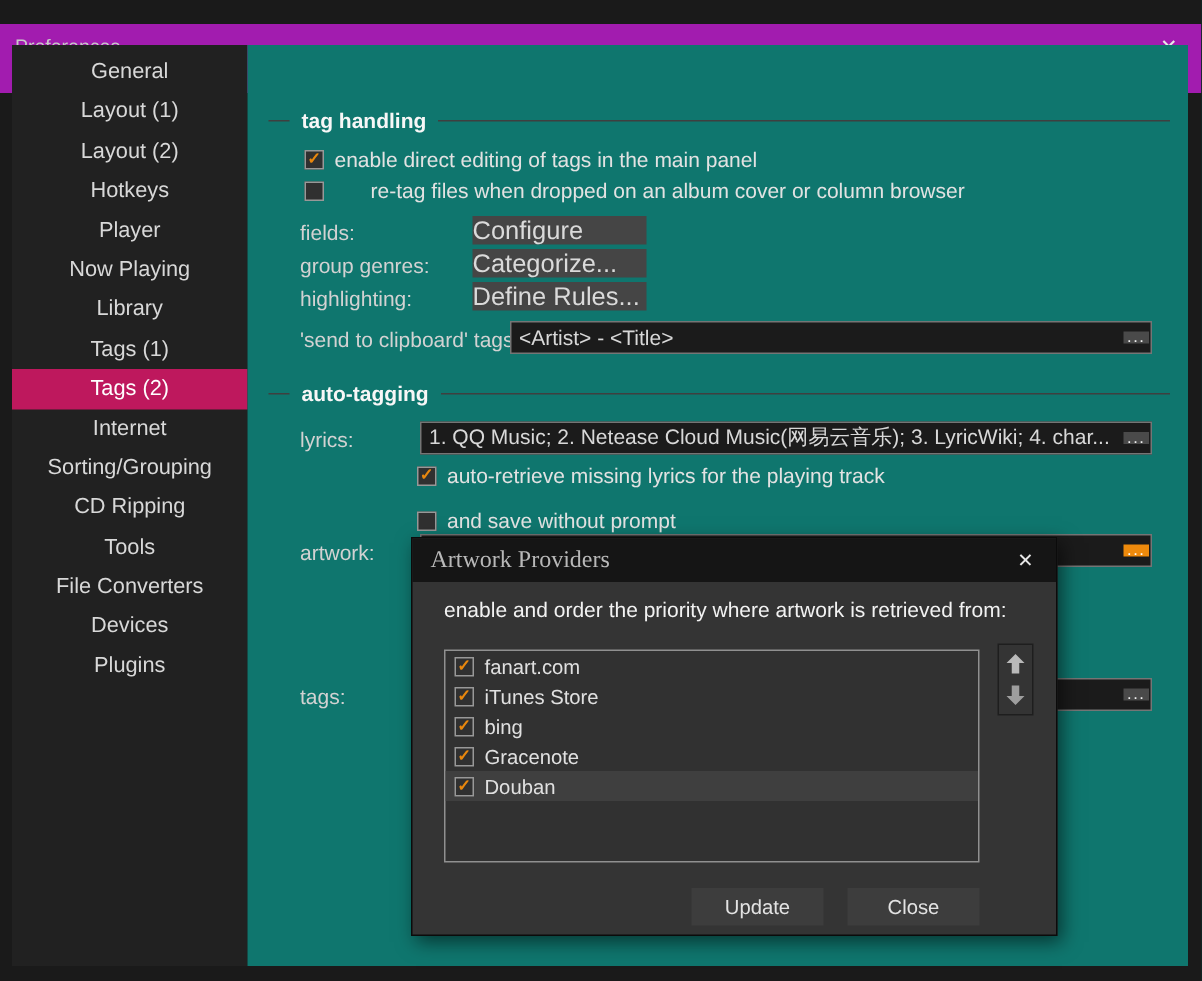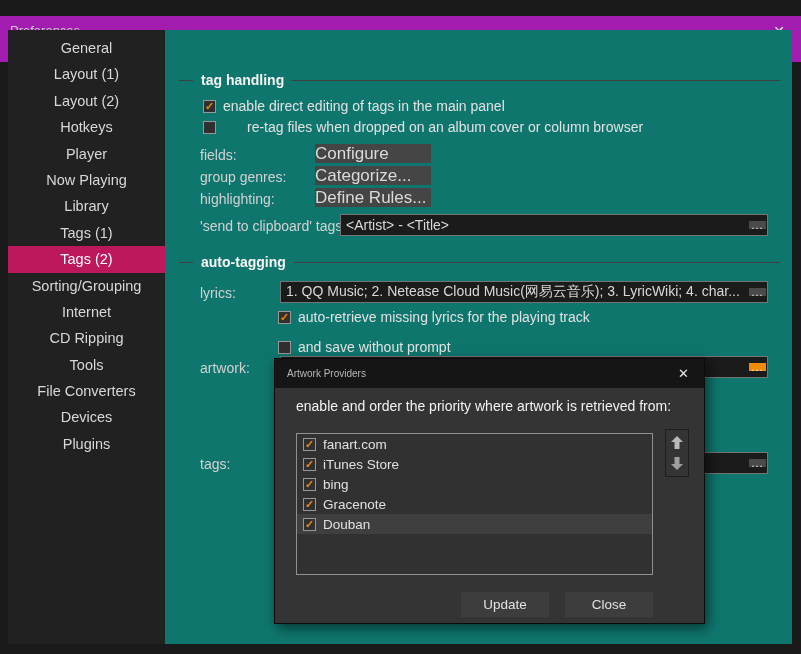--- a/index.html
+++ b/index.html
@@ -28,21 +28,21 @@
   .cbtext { font-size:14px; color:#e2e2e2; white-space:nowrap; }
   .lbl { position:absolute; font-size:14px; color:#d2d2d2; white-space:nowrap; }
   .btn { position:absolute; background:#454545; border:none; color:#dadada; font-size:17px; font-family:"Liberation Sans",sans-serif; cursor:pointer; text-align:left; }
   .field { position:absolute; display:flex; align-items:center; background:#1b1b1b; border:1px solid #757575; height:22px; }
   .field input { flex:1; background:transparent; border:none; outline:none; color:#d8d8d8; font-size:14px; font-family:"Liberation Sans",sans-serif; padding:0 5px; min-width:0; }
   .dots { width:17px; margin:1px; border:none; background:#4a4a4a; color:#f0f0f0; font-size:11px; line-height:8px; letter-spacing:1px; text-align:center; cursor:pointer; padding:0; font-family:"Liberation Sans",sans-serif; }
   .dots.orange { background:#ee8a0c; color:#fff; }
   
   #dialog { position:absolute; left:274px; top:358px; width:431px; height:266px; background:#343434; border:1px solid #0b0b0b; box-shadow:3px 4px 12px rgba(0,0,0,0.55); z-index:10; }
   #dialog .dtitlebar { position:absolute; left:0; top:0; right:0; height:29px; background:#151515; }
-  #dialog .dtitle { position:absolute; left:12px; top:0; line-height:29px; font-size:10px; color:#b8b8b8; }
+  #dialog .dtitle { position:absolute; left:12px; top:0; line-height:29px; font-size:16px; color:#b8b8b8;font-family:Liberation Serif, serif; }
   #dialog .dclose { position:absolute; right:12px; top:0; line-height:29px; font-size:13px; color:#e8e8e8; cursor:pointer; padding:0 3px; }
   #dialog .instruction { position:absolute; left:21px; top:38px; width:382px; font-size:14px; color:#f2f2f2; line-height:18px; }
   #dialog .plist { position:absolute; left:21px; top:74px; width:357px; height:142px; background:#313131; border:1px solid #909090; overflow:hidden; }
   .prow { display:flex; align-items:center; gap:7px; height:20px; padding-left:6px; cursor:pointer; }
   .prow.selected { background:#3f3f3f; }
   .prow .cbtext { font-size:13.5px; color:#e0e0e0; }
   #dialog .arrows { position:absolute; left:390px; top:70px; width:24px; height:48px; border:1px solid #1e1e1e; display:flex; flex-direction:column; align-items:center; justify-content:center; gap:4px; }
   .arrow-btn { width:16px; height:16px; background:transparent; border:none; padding:0; cursor:pointer; display:flex; align-items:center; justify-content:center; }
   #dialog .dbtn { position:absolute; top:233px; width:88px; height:25px; background:#3d3d3d; border:none; color:#e2e2e2; font-size:13.5px; font-family:"Liberation Sans",sans-serif; cursor:pointer; }
 </style>
@@ -59,22 +59,22 @@
   <div id="sidebar">
     <div class="side-item">General</div>
     <div class="side-item">Layout (1)</div>
     <div class="side-item">Layout (2)</div>
     <div class="side-item">Hotkeys</div>
     <div class="side-item">Player</div>
     <div class="side-item">Now Playing</div>
     <div class="side-item">Library</div>
     <div class="side-item">Tags (1)</div>
     <div class="side-item selected">Tags (2)</div>
+    <div class="side-item">Internet</div>
     <div class="side-item">Sorting/Grouping</div>
-    <div class="side-item">Internet</div>
     <div class="side-item">CD Ripping</div>
     <div class="side-item">Tools</div>
     <div class="side-item">File Converters</div>
     <div class="side-item">Devices</div>
     <div class="side-item">Plugins</div>
   </div>
 
   <div id="content">
 
     <div class="heading-row" style="top:42px;">

